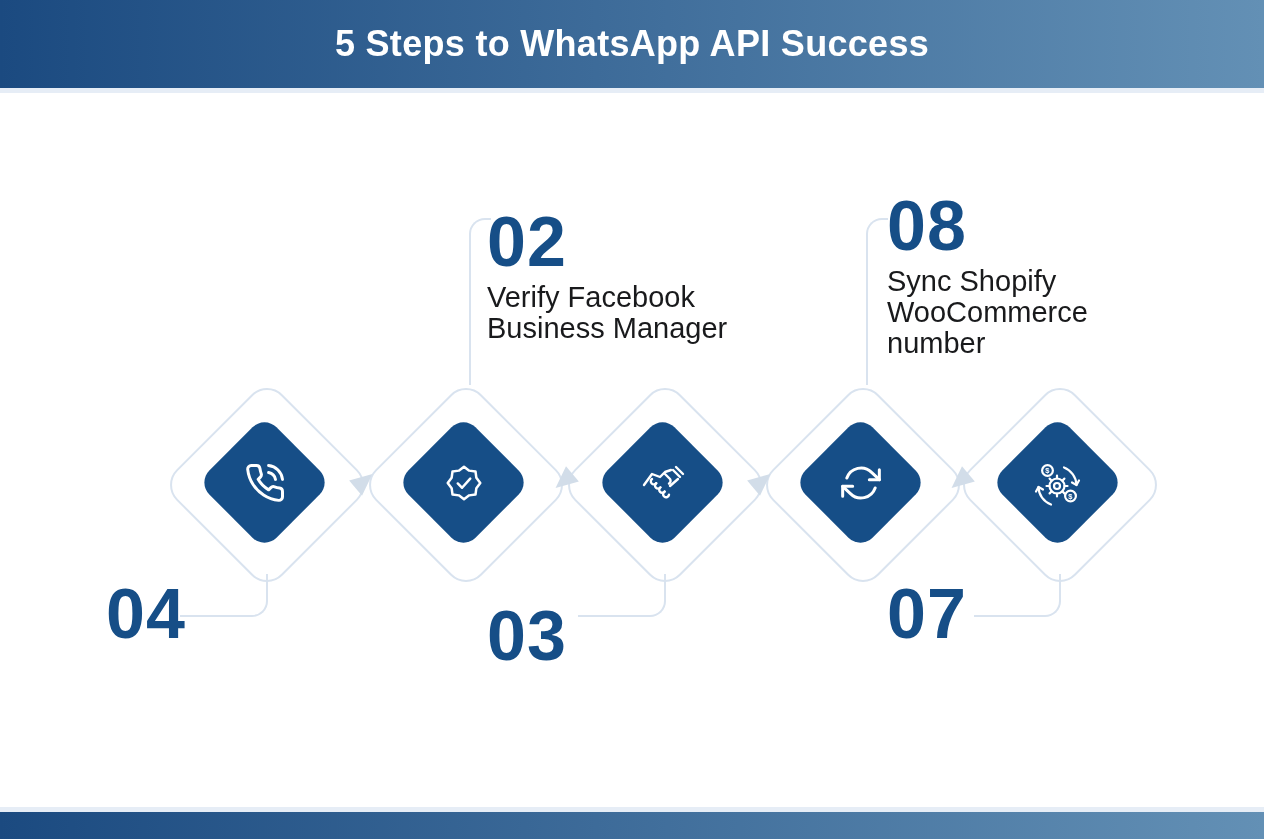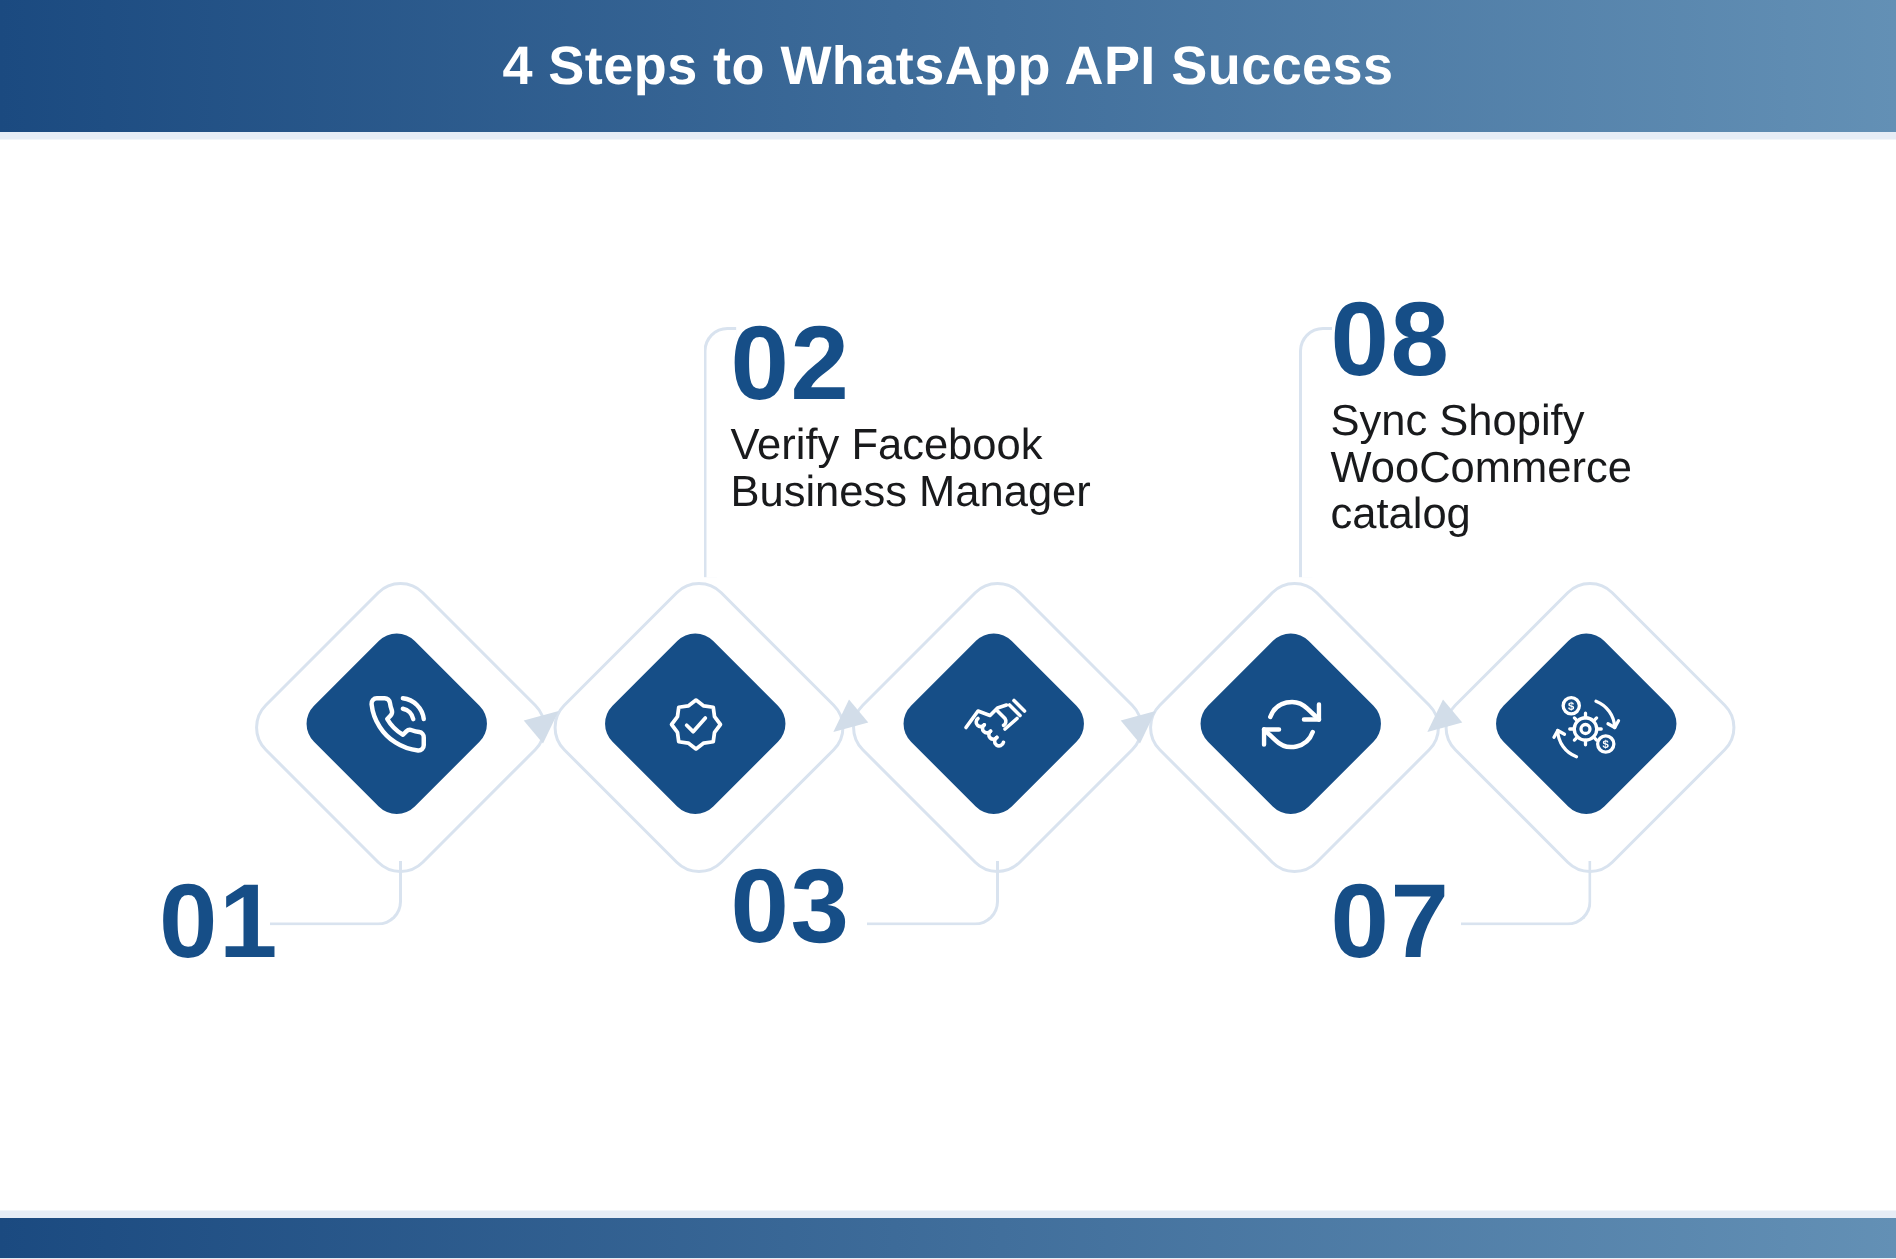--- a/index.html
+++ b/index.html
@@ -69,21 +69,21 @@
     margin-top:4px; font-size:29px; font-weight:400; line-height:31px;
     color:var(--text-dark,#191a1c); white-space:pre-line;
   }
 </style>
 </head>
 <body>
 
 <div class="canvas">
 
   <div class="banner top">
-    <h1 class="page-title">4 Steps to WhatsApp API Success</h1>
+    <h1 class="page-title">5 Steps to WhatsApp API Success</h1>
   </div>
   <div class="strip top"></div>
 
   <div class="conn-bottom" style="left:180px; width:86px;"></div>
   <div class="conn-top" style="left:469px;"></div>
   <div class="conn-bottom" style="left:578px; width:86px;"></div>
   <div class="conn-top" style="left:866px;"></div>
   <div class="conn-bottom" style="left:974px; width:85px;"></div>
 
   <div class="outline-diamond" style="left:192px;"></div>
@@ -147,35 +147,35 @@
       <circle cx="36.5" cy="37" r="5.4"></circle>
       <text class="coin-sign" x="34.3" y="39.8">$</text>
       <path d="M30 8.5 A19.6 19.6 0 0 1 42.5 26"></path>
       <polyline points="45 21.5 42.5 26 38 23.5"></polyline>
       <path d="M17 45.5 A19 19 0 0 1 4.5 28"></path>
       <polyline points="2 32.5 4.5 28 9 30.5"></polyline>
     </svg>
   </div>
 
   <div class="step-label" style="left:106px; top:578px;">
-    <div class="step-number">01</div>
+    <div class="step-number">04</div>
   </div>
   <div class="step-label" style="left:487px; top:206px;">
     <div class="step-number">02</div>
     <div class="step-title">Verify Facebook
 Business Manager</div>
   </div>
-  <div class="step-label" style="left:487px; top:568px;">
+  <div class="step-label" style="left:487px; top:600px;">
     <div class="step-number">03</div>
   </div>
   <div class="step-label" style="left:887px; top:190px;">
     <div class="step-number">08</div>
     <div class="step-title">Sync Shopify
 WooCommerce
-catalog</div>
+number</div>
   </div>
   <div class="step-label" style="left:887px; top:578px;">
     <div class="step-number">07</div>
   </div>
 
   <div class="strip bottom"></div>
   <div class="banner bottom"></div>
 </div>
 
 </body></html>

